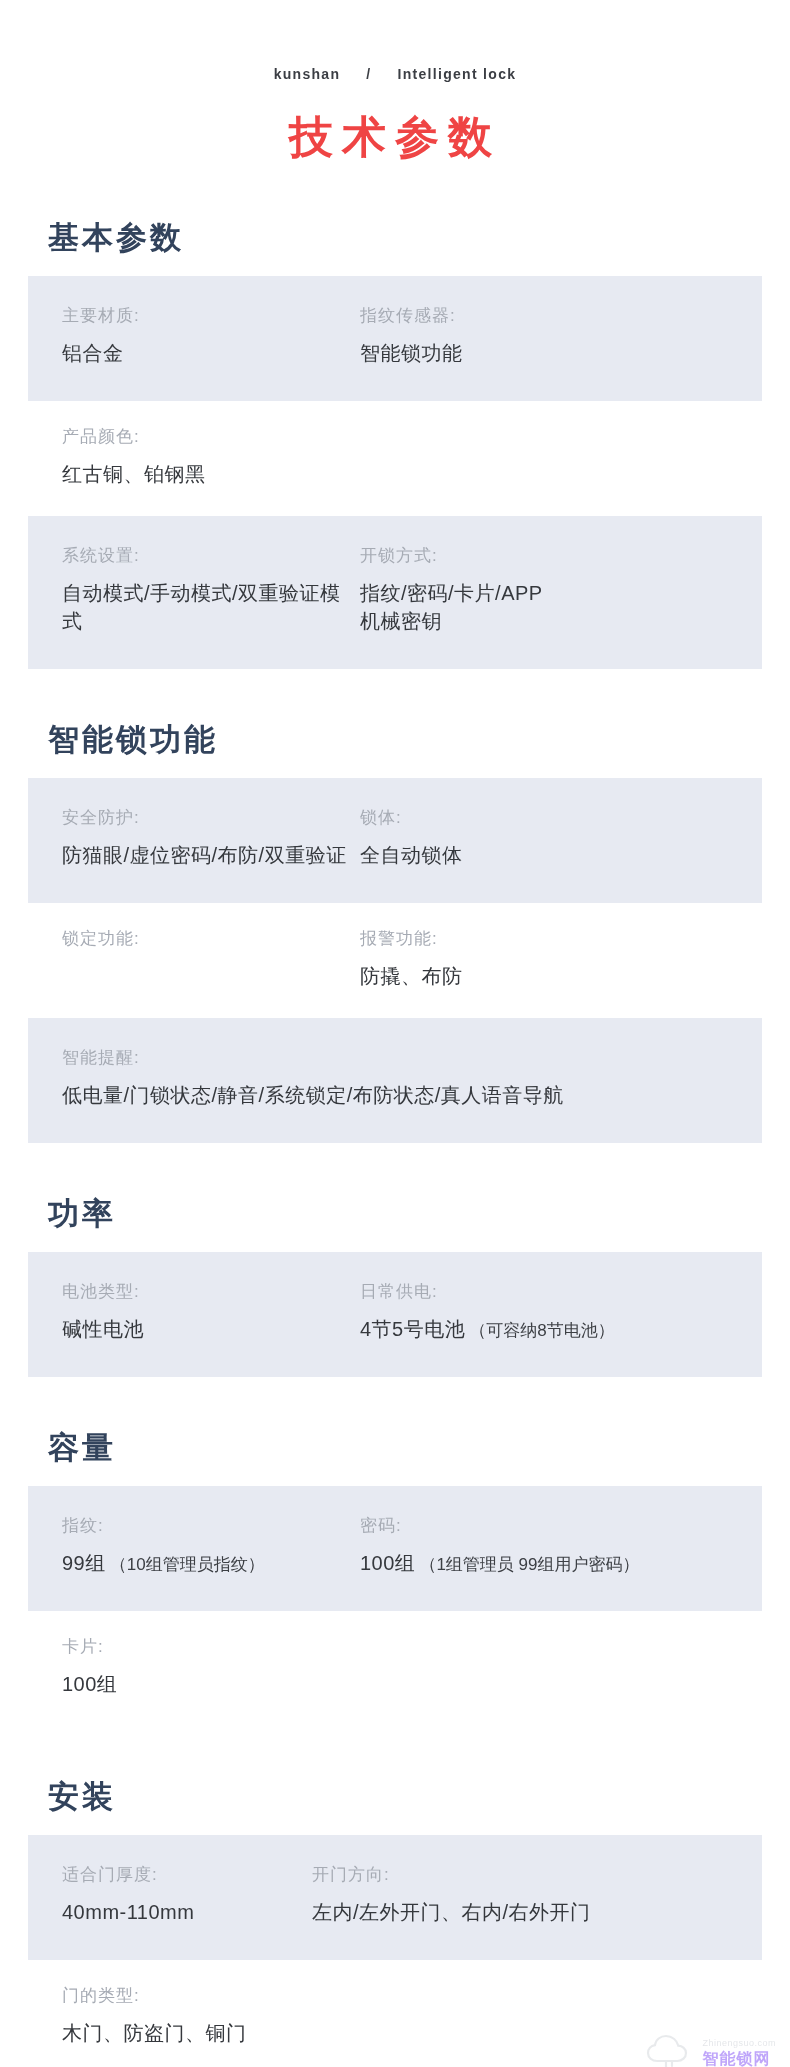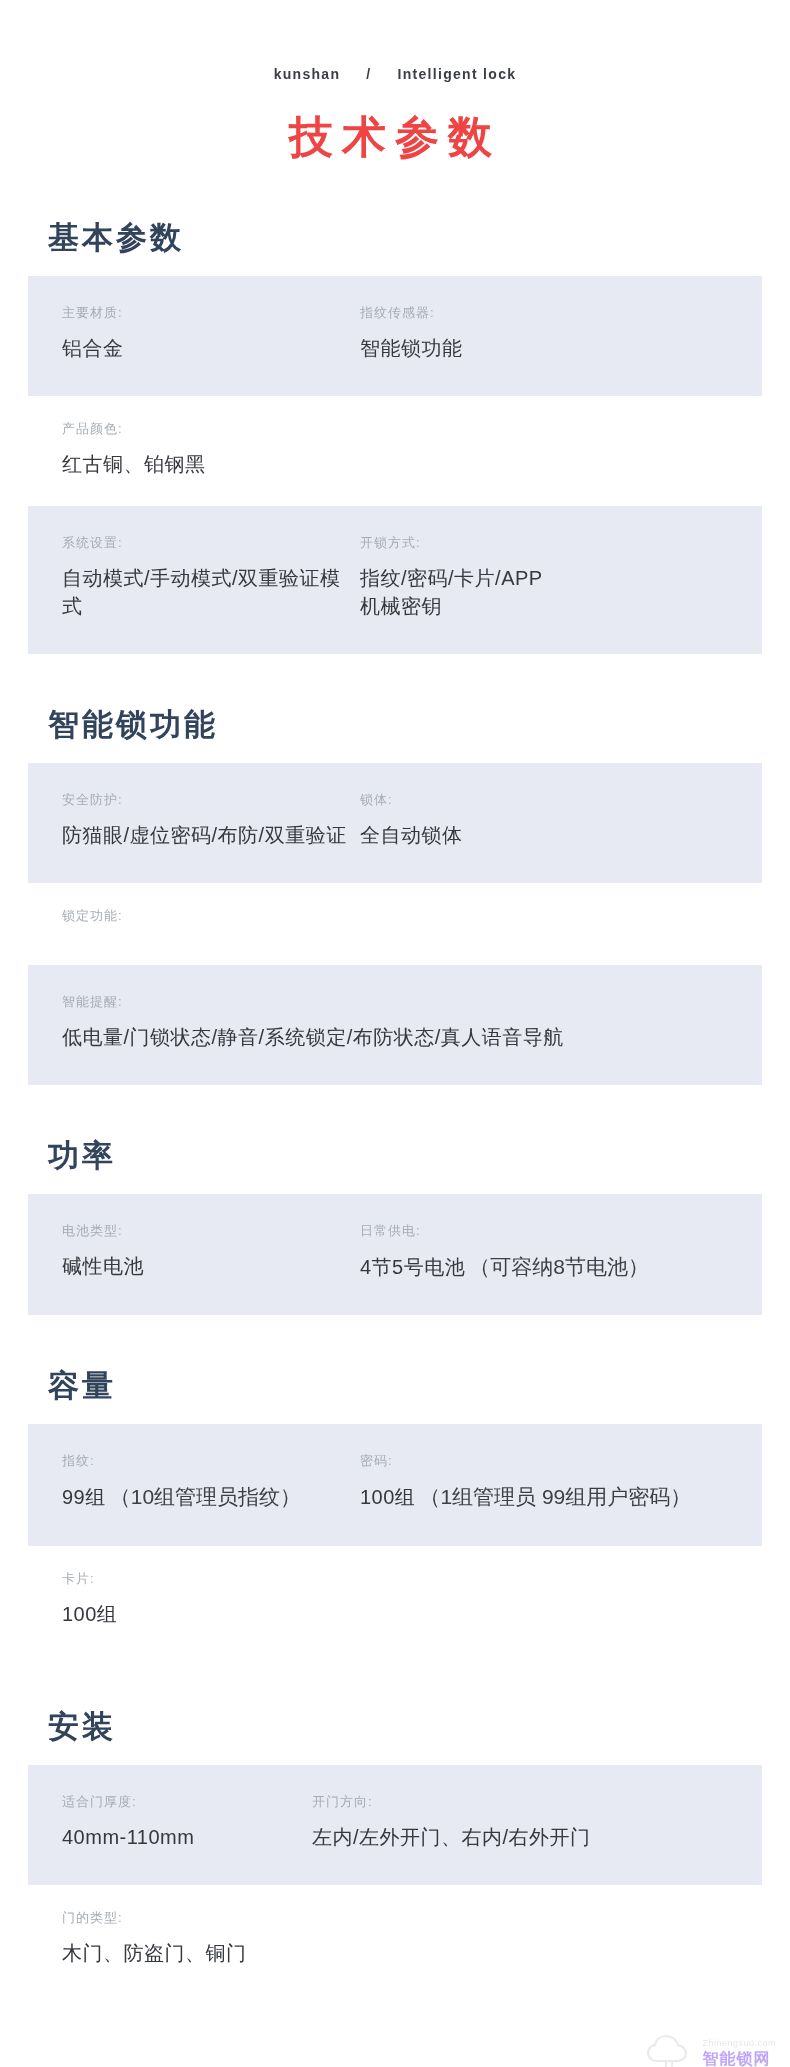--- a/index.html
+++ b/index.html
@@ -53,34 +53,34 @@
   .row.plain{ background:#ffffff; padding:24px 34px 28px 34px; }
   .cells{
     display:grid;
     grid-template-columns:288px 1fr;
     column-gap:10px;
   }
   .cells.single{ grid-template-columns:1fr; }
   .cells.wide-right{ grid-template-columns:240px 1fr; }
   .param-label{
     display:block;
-    font-size:13px;
+    font-size:17px;
     letter-spacing:1px;
     color:#a6abb4;
     margin-bottom:12px;
   }
   .param-value{
     display:block;
     font-size:20px;
     letter-spacing:0.5px;
     line-height:1.4;
     color:#35383d;
   }
   .param-note{
-    font-size:21px;
+    font-size:17px;
     letter-spacing:0;
     color:#3c3f44;
     margin-left:4px;
     white-space:nowrap;
   }
   
   .watermark{
     position:absolute;
     right:14px;
     bottom:8px;
@@ -159,20 +159,24 @@
           <span class="param-label">锁体:</span>
           <span class="param-value">全自动锁体</span>
         </div>
       </div>
     </div>
 
     <div class="row plain">
       <div class="cells">
         <div class="cell">
           <span class="param-label">锁定功能:</span>
+        </div>
+        <div class="cell">
+          <span class="param-label">报警功能:</span>
+          <span class="param-value">防撬、布防</span>
         </div>
       </div>
     </div>
 
     <div class="row shaded">
       <div class="cells single">
         <div class="cell">
           <span class="param-label">智能提醒:</span>
           <span class="param-value">低电量/门锁状态/静音/系统锁定/布防状态/真人语音导航</span>
         </div>

